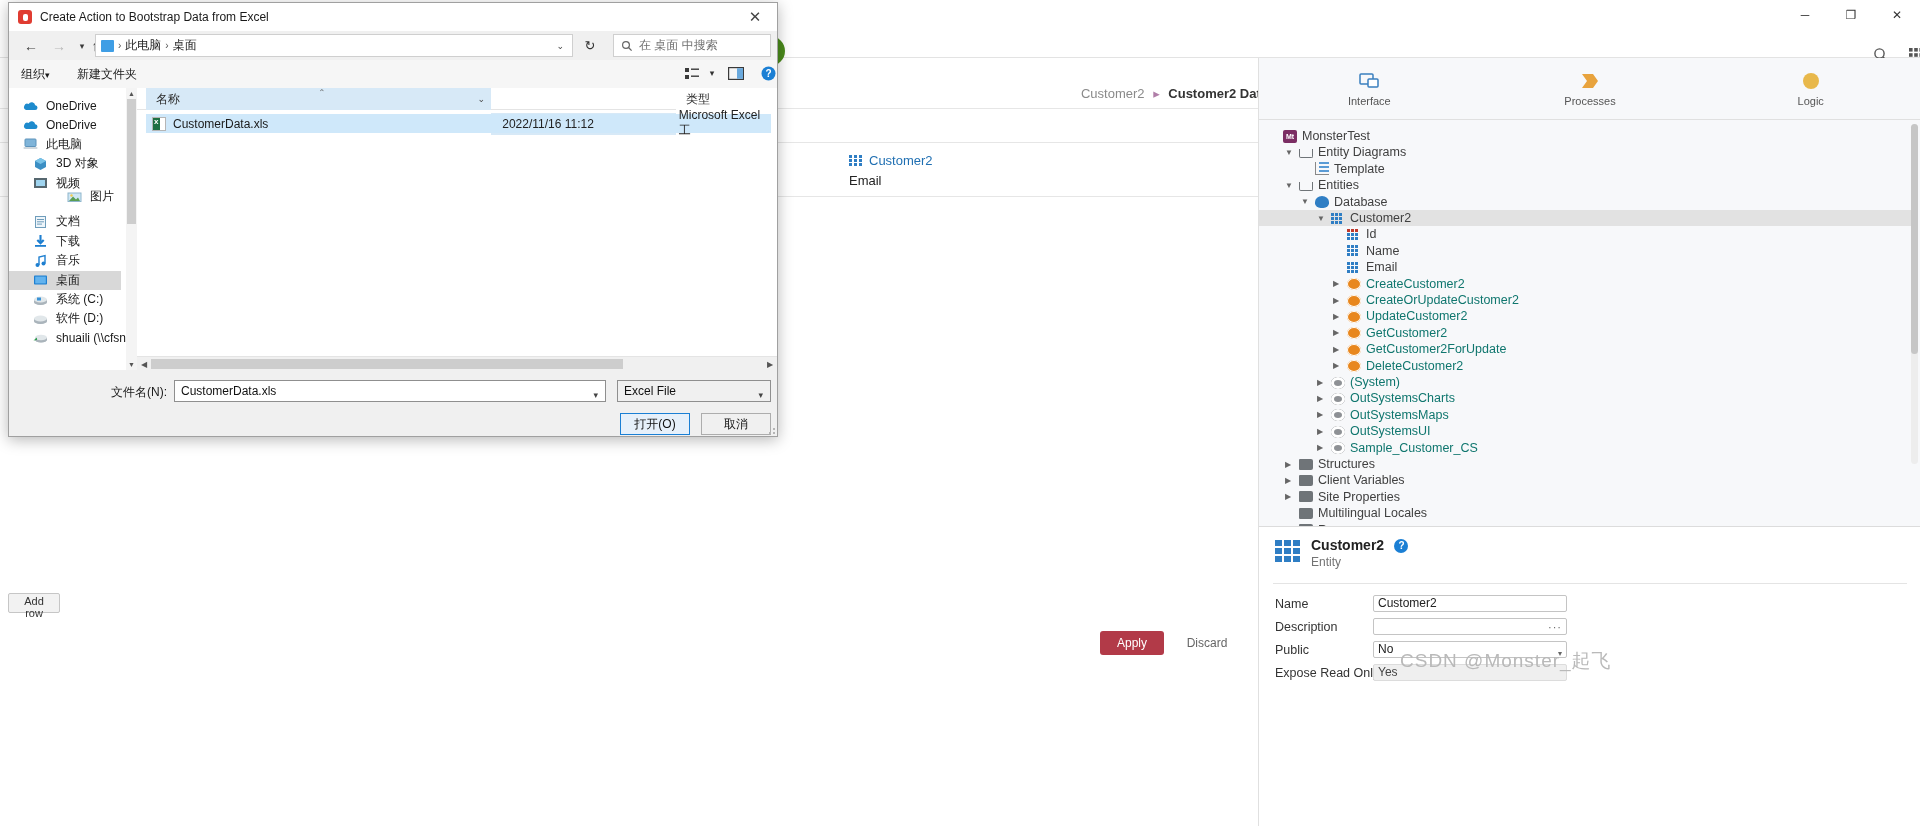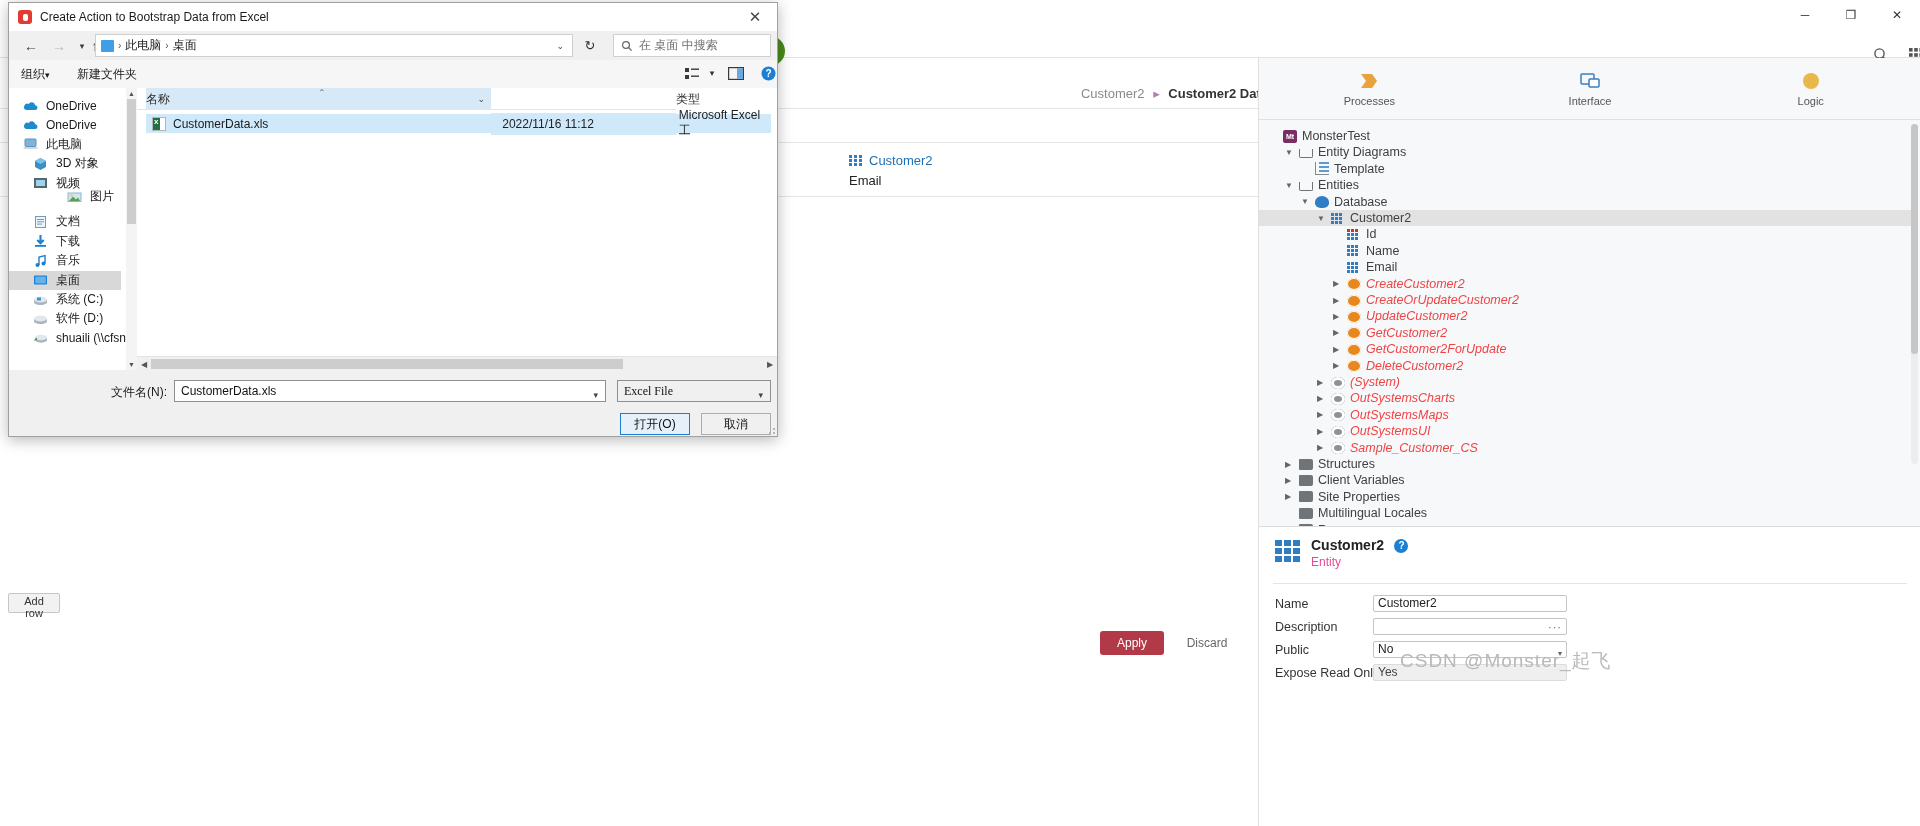--- a/index.html
+++ b/index.html
@@ -101,21 +101,21 @@
     position:absolute; left:0; top:62px; width:662px; height:406px;
     background:#f7f8fa; overflow:hidden; font-size:12.5px;
   }
   .tnode {
     position:absolute; height:16px; display:flex; align-items:center; gap:5px;
     white-space:nowrap; color:#404040; cursor:pointer;
   }
   .tnode.sel { background:#e2e2e2; left:0; width:655px; padding-left:0; }
   .tnode .arrow { width:9px; font-size:8px; color:#666; display:inline-block; }
   .tnode .lbl { line-height:16px; }
-  .tnode.gray .lbl { color:#ef4444;font-style:italic; }
+  .tnode.gray .lbl { color:#0f766e; }
 
   .ico { width:14px; height:13px; display:inline-block; flex:0 0 14px; position:relative; }
   .ico-module { background:#7b2d63; border-radius:2px; color:#fff; font-size:7px;
                 text-align:center; line-height:13px; font-weight:bold; }
   .ico-folder { width:14px; height:11px; background:#6f7478; border-radius:1px 2px 2px 1px; }
   .ico-folder.open { background:none; border:1.6px solid #6f7478; border-top:none; border-radius:0 0 2px 2px; height:9px; margin-top:2px;}
   .ico-tpl { background:
       repeating-linear-gradient(#5a9bd5 0 2px, transparent 2px 4px) 3px 0/11px 11px no-repeat;
       border-left:1.5px solid #888; border-bottom:1.5px solid #888; }
   .ico-db {
@@ -173,21 +173,21 @@
       linear-gradient(#2f7ec4,#2f7ec4) 9px 0/7px 6px no-repeat,
       linear-gradient(#2f7ec4,#2f7ec4) 18px 0/7px 6px no-repeat,
       linear-gradient(#2f7ec4,#2f7ec4) 0 8px/7px 6px no-repeat,
       linear-gradient(#2f7ec4,#2f7ec4) 9px 8px/7px 6px no-repeat,
       linear-gradient(#2f7ec4,#2f7ec4) 18px 8px/7px 6px no-repeat,
       linear-gradient(#2f7ec4,#2f7ec4) 0 16px/7px 6px no-repeat,
       linear-gradient(#2f7ec4,#2f7ec4) 9px 16px/7px 6px no-repeat,
       linear-gradient(#2f7ec4,#2f7ec4) 18px 16px/7px 6px no-repeat;
   }
   .props-title { font-size:14px; font-weight:bold; color:#222; }
-  .props-sub { font-size:12px; color:#ec4899; margin-top:2px; }
+  .props-sub { font-size:12px; color:#737373; margin-top:2px; }
   .help-dot {
     display:inline-block; width:14px; height:14px; border-radius:50%;
     background:#1b7fd4; color:#fff; font-size:10px; font-weight:bold;
     text-align:center; line-height:14px; margin-left:7px; vertical-align:1px; cursor:pointer;
   }
   .props-sep { position:absolute; left:14px; top:56px; width:634px; height:1px; background:#e4e4e4; }
   .prow { position:absolute; left:16px; font-size:12.5px; color:#333; }
   .pfield {
     position:absolute; left:114px; width:194px; height:17px;
     border:1px solid #c4c4c4; background:#fff; border-radius:2px;
@@ -274,21 +274,21 @@
   .sb-scroll .up { top:0; } .sb-scroll .dn { bottom:0; }
   .sb-scroll .thumb { position:absolute; left:1px; top:11px; width:9px; height:125px; background:#cdcdcd; }
 
   .filelist { position:absolute; left:128px; top:0; width:640px; height:282px; background:#fff; }
   .col-head {
     position:absolute; left:0; top:0; width:640px; height:22px;
     background:#fff; border-bottom:1px solid #e4e4e4;
   }
   .col {
     position:absolute; top:0; height:22px; background:#d7e9f7;
-    font-size:12px; color:#2b2b2b; display:flex; align-items:center; padding-left:0;
+    font-size:12px; color:#2b2b2b; display:flex; align-items:center; padding-left:10px;
     cursor:pointer;
   }
   .col.plain { background:#fff; }
   .col .sortmark { position:absolute; left:50%; top:0; font-size:8px; color:#5a5a5a; }
   .col .dropcaret { position:absolute; right:6px; font-size:9px; color:#4a4a4a; }
   .file-row {
     position:absolute; left:9px; top:26px; width:625px; height:19px;
     background:#cfe8fa; display:flex; align-items:center; font-size:12px; color:#1a1a1a;
     cursor:pointer;
   }
@@ -321,21 +321,21 @@
   .fn-label { position:absolute; left:102px; top:14px; font-size:12px; color:#1a1a1a; }
   .fn-input {
     position:absolute; left:165px; top:10px; width:432px; height:22px;
     background:#fff; border:1px solid #8f8f8f; font-size:12px; color:#111;
     padding-left:6px; line-height:20px;
   }
   .fn-input .caret { position:absolute; right:7px; top:4px; font-size:9px; color:#444; }
   .type-select {
     position:absolute; left:608px; top:10px; width:154px; height:22px;
     background:#f0f0f0; border:1px solid #8f8f8f; font-size:12px; color:#111;
-    padding-left:6px; line-height:20px; cursor:pointer;font-family:Liberation Serif, serif;
+    padding-left:6px; line-height:20px; cursor:pointer;
   }
   .type-select .caret { position:absolute; right:7px; top:4px; font-size:9px; color:#444; }
   .btn-open {
     position:absolute; left:611px; top:43px; width:70px; height:22px;
     background:#e6f0fa; border:1px solid #1a7fd4; font-size:12px; color:#111;
     display:flex; align-items:center; justify-content:center; cursor:pointer;
   }
   .btn-cancel {
     position:absolute; left:692px; top:43px; width:70px; height:22px;
     background:#f0f0f0; border:1px solid #adadad; font-size:12px; color:#111;
@@ -402,33 +402,33 @@
 
   <button class="addrow-btn">Add row</button>
   <button class="apply-btn">Apply</button>
   <button class="discard-btn">Discard</button>
 
   <div class="right-dock">
     <div class="dock-tabs">
       <div class="dock-tab">
         <span class="ti">
           <svg width="22" height="20" viewBox="0 0 22 20">
-              <path d="M3 3 h11 l5 7 -5 7 H3 l5-7 z" fill="#e8a33d"></path>
-            </svg>
-        </span>
-        <span>Processes</span>
-      </div>
-      <div class="dock-tab">
-        <span class="ti">
-          <svg width="22" height="20" viewBox="0 0 22 20">
               <rect x="2" y="3" width="13" height="10" rx="1" fill="none" stroke="#3a7fbf" stroke-width="1.5"></rect>
               <rect x="10" y="8" width="10" height="8" rx="1" fill="#fff" stroke="#3a7fbf" stroke-width="1.5"></rect>
             </svg>
         </span>
         <span>Interface</span>
+      </div>
+      <div class="dock-tab">
+        <span class="ti">
+          <svg width="22" height="20" viewBox="0 0 22 20">
+              <path d="M3 3 h11 l5 7 -5 7 H3 l5-7 z" fill="#e8a33d"></path>
+            </svg>
+        </span>
+        <span>Processes</span>
       </div>
       <div class="dock-tab">
         <span class="ti">
           <svg width="22" height="20" viewBox="0 0 22 20">
               <circle cx="11" cy="10" r="8" fill="#e8b84b"></circle>
             </svg>
         </span>
         <span>Logic</span>
       </div>
     </div>

